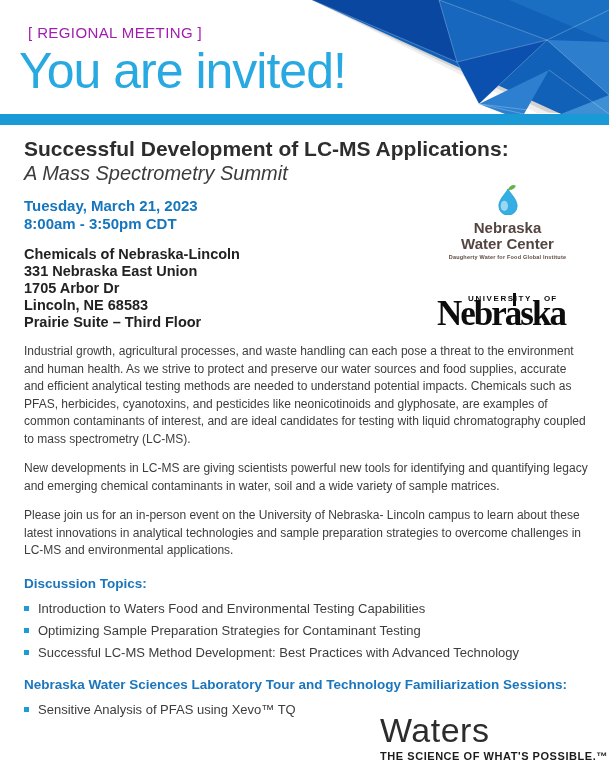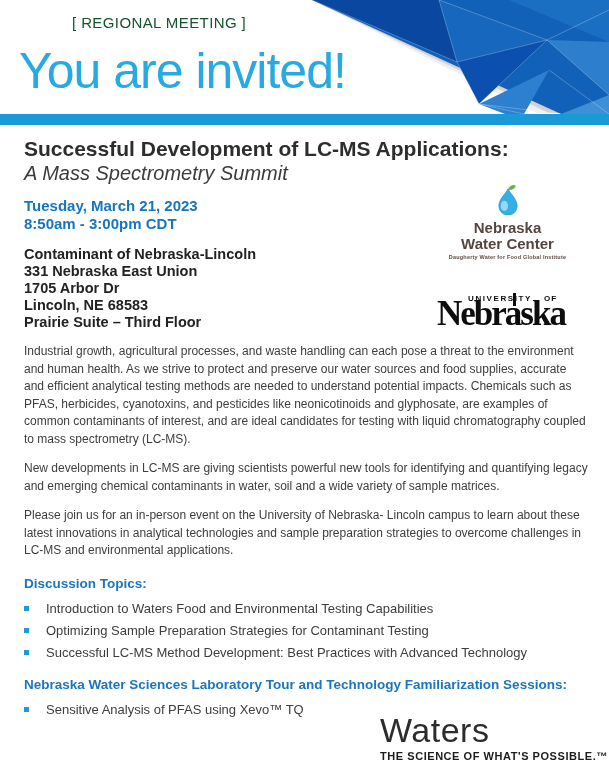--- a/index.html
+++ b/index.html
@@ -1,35 +1,35 @@
 <!DOCTYPE html>
 <html><head>
 <meta charset="utf-8">
 <style>
   html,body{margin:0;padding:0;}
   body{width:609px;height:784px;background:#ffffff;font-family:"Liberation Sans",sans-serif;}
   .page{position:relative;width:609px;height:784px;background:#fff;overflow:hidden;}
 
   
   .hero{position:absolute;left:0;top:0;width:609px;height:126px;}
-  .eyebrow{position:absolute;left:28px;top:14px;font-size:15px;font-weight:500;color:#14532d;letter-spacing:.4px;margin-left:44px;}
+  .eyebrow{position:absolute;left:28px;top:24px;font-size:15px;font-weight:500;color:#a21caf;letter-spacing:.4px;}
   .headline{position:absolute;left:19px;top:42px;font-size:50px;font-weight:400;color:#29a9e1;letter-spacing:-1px;}
   .hero-art{position:absolute;right:0;top:0;width:300px;height:114px;}
   .hero-bar{position:absolute;left:0;top:114px;width:609px;height:11px;background:#199ad6;}
 
   
   .content{position:absolute;left:24px;top:130px;width:565px;}
   .title{font-size:21px;font-weight:bold;color:#2d2d2d;margin:7px 0 0;line-height:23px;}
   .subtitle{font-size:20px;font-style:italic;font-weight:400;color:#3c3c3c;margin:2px 0 0;line-height:22px;}
   .when{margin-top:13px;font-size:15px;font-weight:bold;color:#1576bd;line-height:18px;}
   .where{margin-top:13px;font-size:14.5px;font-weight:bold;color:#222;line-height:17px;}
   .body-par{font-size:12px;color:#3d3d3d;line-height:17.5px;margin:12px 0 0;width:565px;}
   .sec-head{font-size:13.5px;font-weight:bold;color:#1b76bd;margin:16px 0 0;line-height:16px;}
   ul.topics{list-style:none;margin:9px 0 0;padding:0;}
-  ul.topics li{display:flex;align-items:flex-start;gap:17px;font-size:13px;color:#3d3d3d;line-height:16px;margin:0 0 6px;}
+  ul.topics li{display:flex;align-items:flex-start;gap:9px;font-size:13px;color:#3d3d3d;line-height:16px;margin:0 0 6px;}
   ul.topics .sq{flex:none;width:5px;height:5px;background:#1e9ad6;margin-top:5px;}
 
   
   .nwc{position:absolute;left:440px;top:183px;width:135px;text-align:center;}
   .nwc-name{font-size:15px;font-weight:bold;color:#544540;line-height:14px;margin-top:2px;}
   .nwc-tag{font-size:5.5px;font-weight:bold;color:#5c4b44;letter-spacing:.2px;margin-top:3px;}
 
   .unl{position:absolute;left:437px;top:293px;width:160px;height:40px;}
   .unl-big{font-family:"Liberation Serif",serif;font-weight:bold;font-size:35px;color:#0d0d0d;letter-spacing:-2px;line-height:35px;margin-top:3px;}
   .unl-top{position:absolute;top:1px;left:31px;font-size:8px;font-weight:bold;color:#0d0d0d;letter-spacing:1.6px;}
@@ -76,25 +76,25 @@
 
     <div class="hero-bar"></div>
   </header>
 
   <main class="content">
     <h1 class="title">Successful Development of LC-MS Applications:</h1>
     <h2 class="subtitle">A Mass Spectrometry Summit</h2>
 
     <div class="when">
       <div>Tuesday, March 21, 2023</div>
-      <div>8:50am - 3:00pm CDT</div>
+      <div>8:00am - 3:50pm CDT</div>
     </div>
 
     <div class="where">
-        <div>Contaminant of Nebraska-Lincoln</div>
+        <div>Chemicals of Nebraska-Lincoln</div>
         <div>331 Nebraska East Union</div>
         <div>1705 Arbor Dr</div>
         <div>Lincoln, NE 68583</div>
         <div>Prairie Suite – Third Floor</div>
       </div>
 
     <p class="body-par">Industrial growth, agricultural processes, and waste handling can each pose a threat to the environment and human health. As we strive to protect and preserve our water sources and food supplies, accurate and efficient analytical testing methods are needed to understand potential impacts.  Chemicals such as PFAS, herbicides, cyanotoxins, and pesticides like neonicotinoids and glyphosate, are examples of common contaminants of interest, and are ideal candidates for testing with liquid chromatography coupled to mass spectrometry (LC-MS).</p>
     <p class="body-par">New developments in LC-MS are giving scientists powerful new tools for identifying and quantifying legacy and emerging chemical contaminants in water, soil and a wide variety of sample matrices.</p>
     <p class="body-par">Please join us for an in-person event on the University of Nebraska- Lincoln campus to learn about these latest innovations in analytical technologies and sample preparation strategies to overcome challenges in LC-MS and environmental applications.</p>
 

